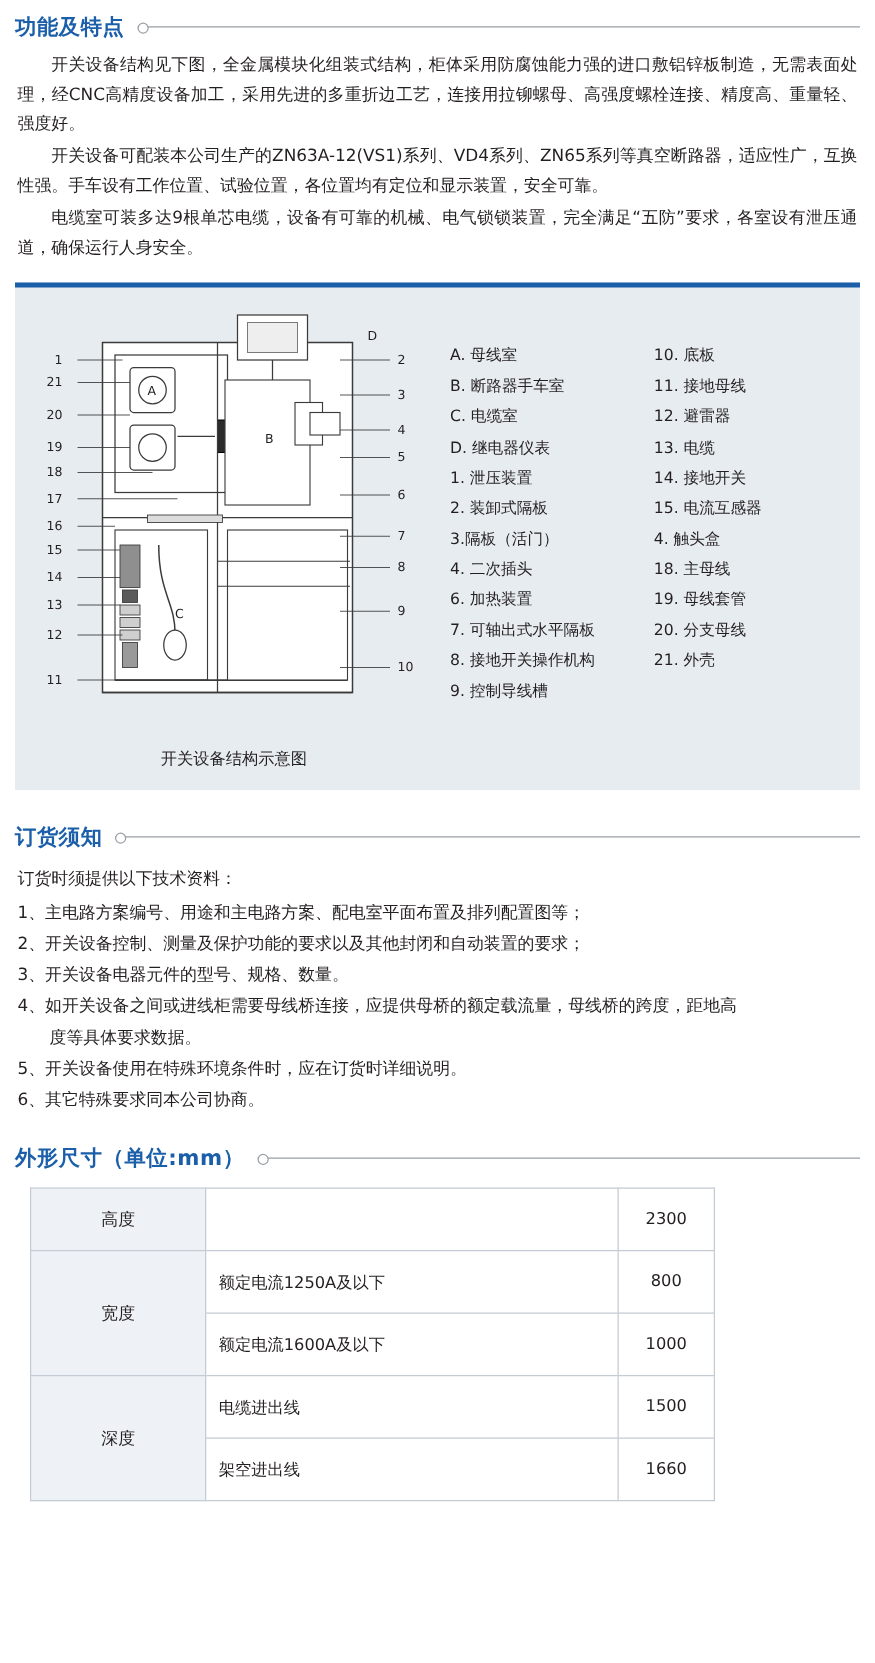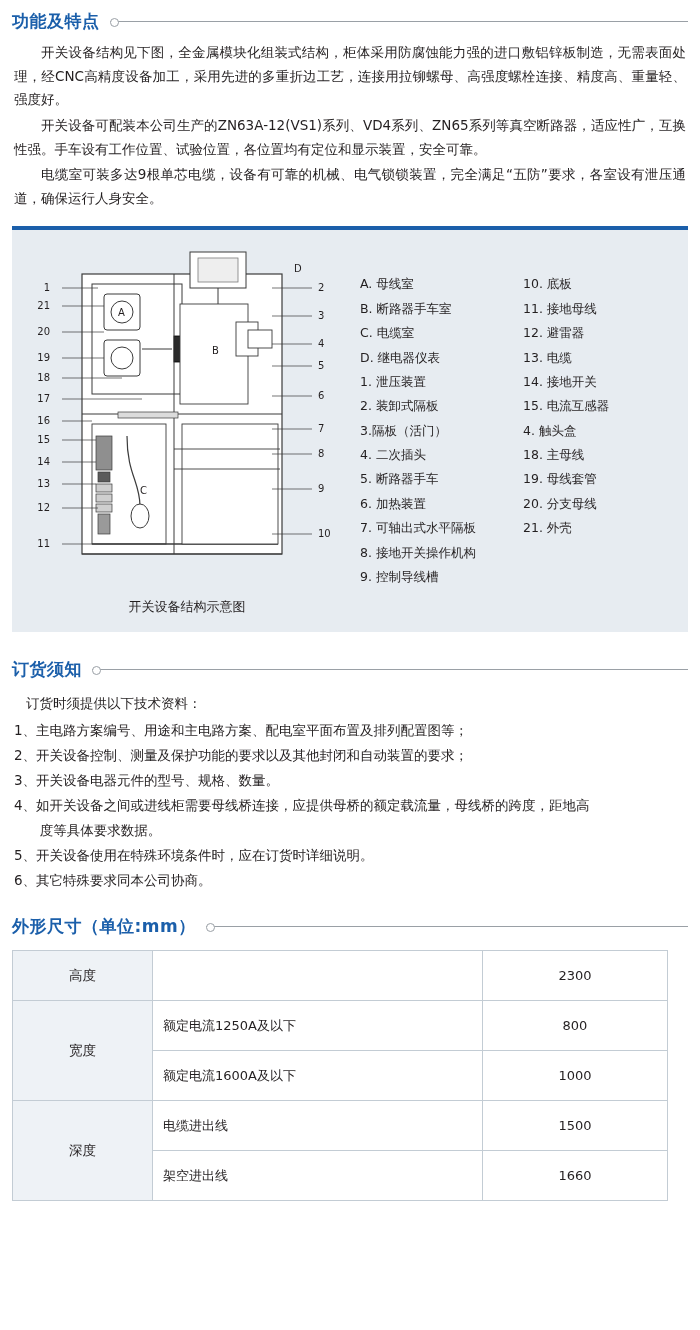--- a/index.html
+++ b/index.html
@@ -79,28 +79,28 @@
   }
   .legend-col { width: 50%; padding-left: 8px; }
   .legend-col .item { white-space: nowrap; }
 
   
   .list-block {
     padding: 6px 14px 0 14px;
     font-size: 13.5px;
     line-height: 1.85;
   }
-  .list-block .lead { margin: 4px 0 2px 12px; }
+  .list-block .lead { margin: 4px 0 2px 0; }
   .list-block .li { margin: 0; text-indent: 0; }
 
   
   .dim-table {
-    margin: 12px 12px 0 12px;
+    margin: 12px 12px 0 24px;
     border-collapse: collapse;
-    width: 656px;
+    width: 548px;
     font-size: 13px;
   }
   .dim-table td {
     border: 1px solid #c3ccd4;
     height: 50px;
     padding: 4px 10px;
   }
   .dim-table td.lab {
     width: 140px;
     background: #eef2f6;
@@ -245,21 +245,20 @@
     <div class="legend">
       <div class="legend-col">
         <div class="item">A. 母线室</div>
         <div class="item">B. 断路器手车室</div>
         <div class="item">C. 电缆室</div>
         <div class="item">D. 继电器仪表</div>
         <div class="item">1. 泄压装置</div>
         <div class="item">2. 装卸式隔板</div>
         <div class="item">3.隔板（活门）</div>
         <div class="item">4. 二次插头</div>
-        <div class="item">5. 断路器手车</div>
         <div class="item">6. 加热装置</div>
         <div class="item">7. 可轴出式水平隔板</div>
         <div class="item">8. 接地开关操作机构</div>
         <div class="item">9. 控制导线槽</div>
       </div>
       <div class="legend-col">
         <div class="item">10. 底板</div>
         <div class="item">11. 接地母线</div>
         <div class="item">12. 避雷器</div>
         <div class="item">13. 电缆</div>

